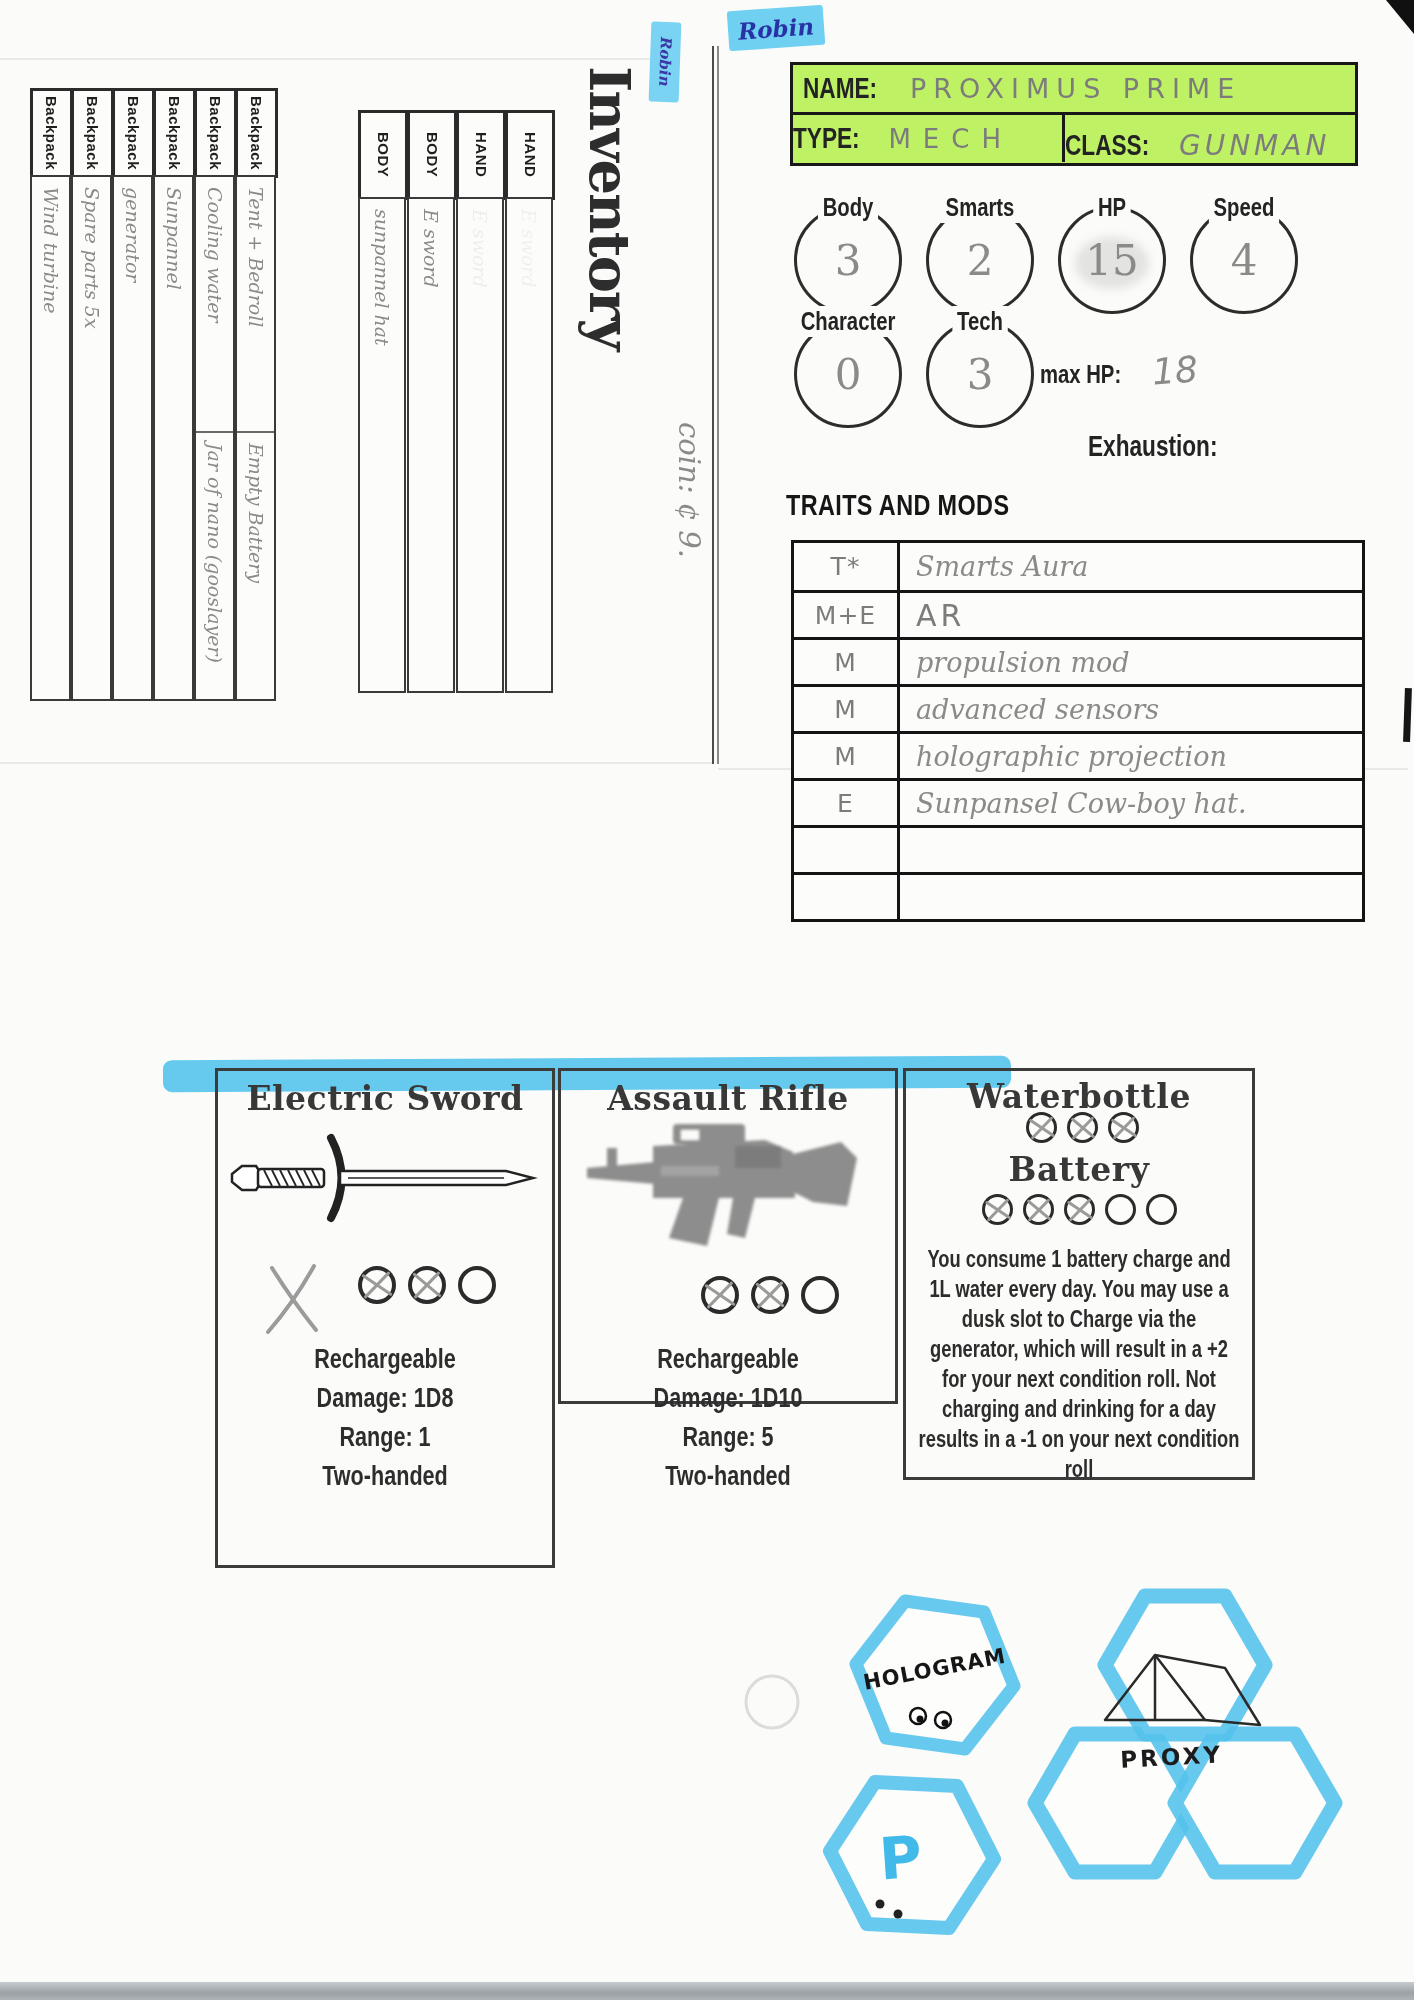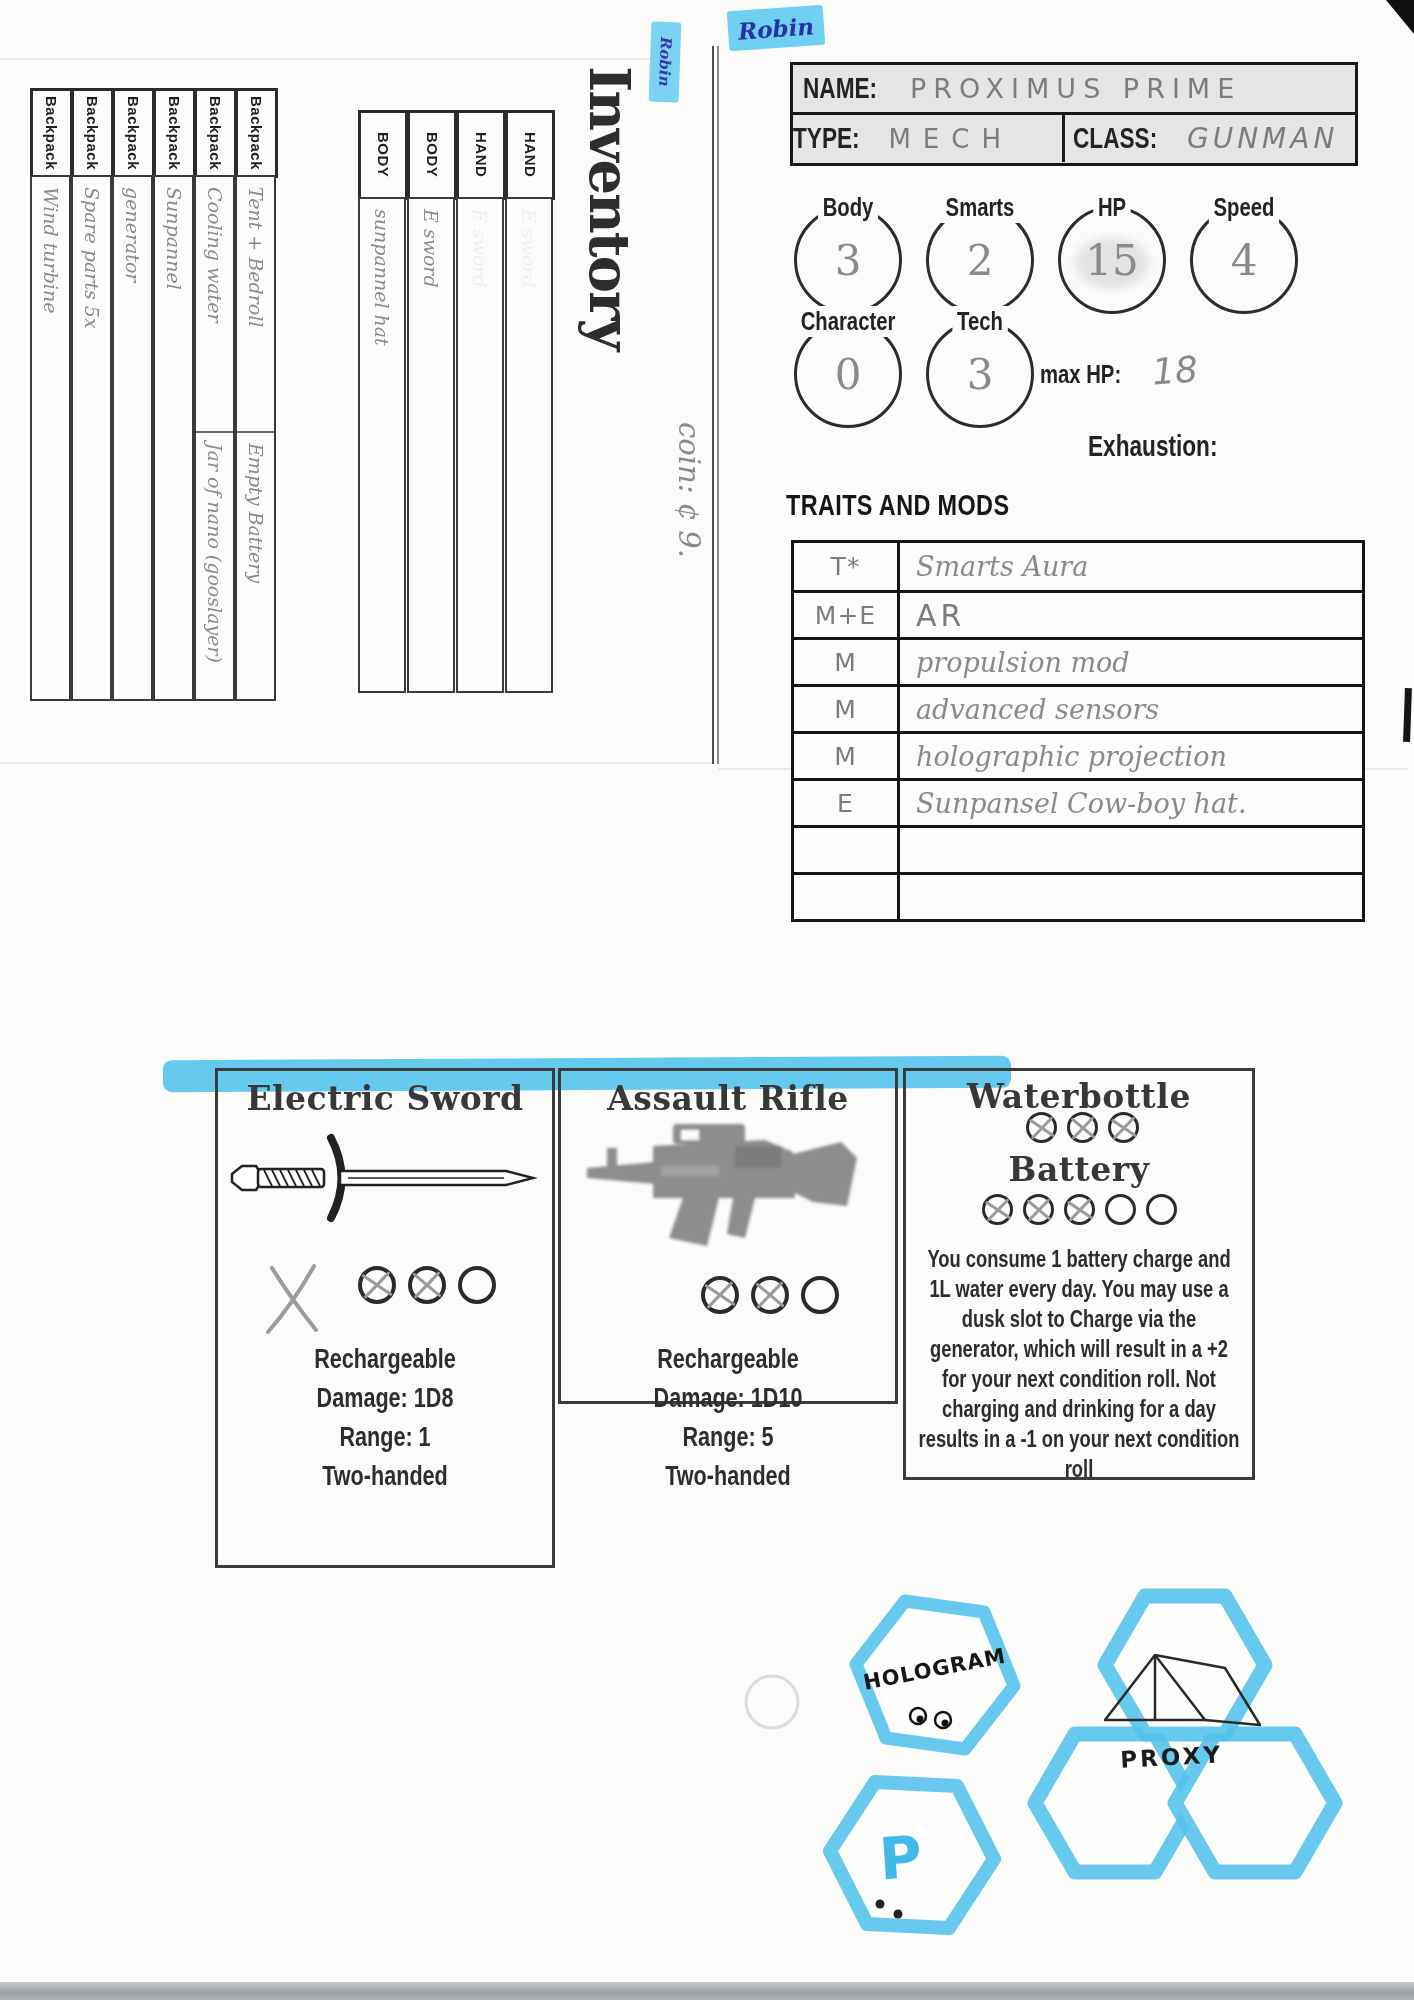--- a/index.html
+++ b/index.html
@@ -18,21 +18,21 @@
   .hdrbox{border:3px solid #2b2b2b;display:flex;align-items:center;justify-content:center;background:#fcfcfa;}
   .hdrbox span{font-weight:bold;font-size:15px;color:#1f1f1f;letter-spacing:.5px;}
   .itembox{border:2.5px solid #3a3a3a;background:#fcfcfa;}
   .vcell{display:flex;justify-content:center;align-items:flex-start;padding-top:10px;box-sizing:border-box;}
   .vcell .hand{font-size:19px;}
   .split-top{height:256px;border-bottom:2px solid #6a6a6a;}
   .split-bot{height:calc(100% - 258px);}
   .full{height:100%;}
   .erased{opacity:.12;}
   
-  .sheetbox{border:3.5px solid #181818;background:#e5e5e5;box-sizing:border-box;}
+  .sheetbox{border:3.5px solid #181818;background:#bef264;box-sizing:border-box;}
   .lbl{font-weight:bold;font-size:29px;color:#232323;}
   .statc{width:102px;height:102px;border:3.5px solid #2c2c2c;border-radius:50%;
          display:flex;align-items:center;justify-content:center;}
   .clabel{position:absolute;top:-17px;left:50%;transform:translateX(-50%) scaleX(.78);
           background:#fbfbf9;padding:0 6px;font-size:26px;font-weight:bold;color:#232323;white-space:nowrap;}
   .cval{font-family:"DejaVu Serif",serif;font-size:42px;color:#8a8a8a;}
   .smudge{position:absolute;left:14px;top:28px;width:74px;height:52px;border-radius:50%;
           background:rgba(140,140,140,.22);filter:blur(5px);}
   
   .oc,.cc,.bc{display:inline-block;border-radius:50%;position:relative;background:#fcfcfa;box-sizing:border-box;}
@@ -184,21 +184,21 @@
   <div class="abs sheetbox" style="left:790px;top:62px;width:568px;height:104px;">
     <div style="height:50px;border-bottom:3.5px solid #181818;display:flex;align-items:center;padding-left:10px;box-sizing:border-box;">
       <span class="lbl sqz">NAME:</span>
       <span class="hand-caps" style="font-size:27px;letter-spacing:7px;margin-left:12px;">PROXIMUS PRIME</span>
     </div>
     <div style="height:47px;display:flex;">
       <div style="width:272px;border-right:3.5px solid #181818;display:flex;align-items:center;padding-left:0;box-sizing:border-box;">
         <span class="lbl sqz">TYPE:</span>
         <span class="hand-caps" style="font-size:26px;letter-spacing:12px;margin-left:10px;">MECH</span>
       </div>
-      <div style="flex:1;display:flex;align-items:center;padding-left:8px;">
+      <div style="flex:1;display:flex;align-items:flex-end;padding-left:0;">
         <span class="lbl sqz">CLASS:</span>
         <span class="hand-caps" style="font-size:28px;letter-spacing:4px;margin-left:6px;font-style:italic;">GUNMAN</span>
       </div>
     </div>
   </div>
 
   <div class="abs statc" style="left:794px;top:206px;">
     <span class="clabel">Body</span>
     <span class="cval">3</span>
   </div>

